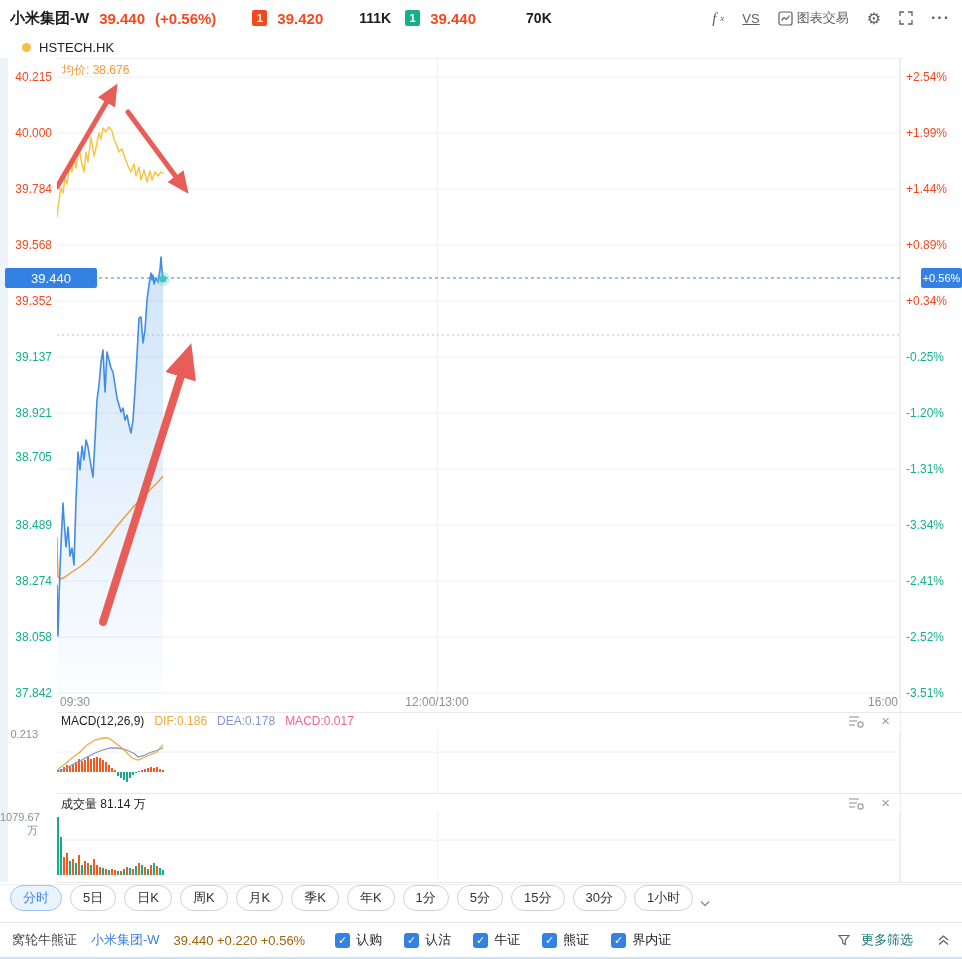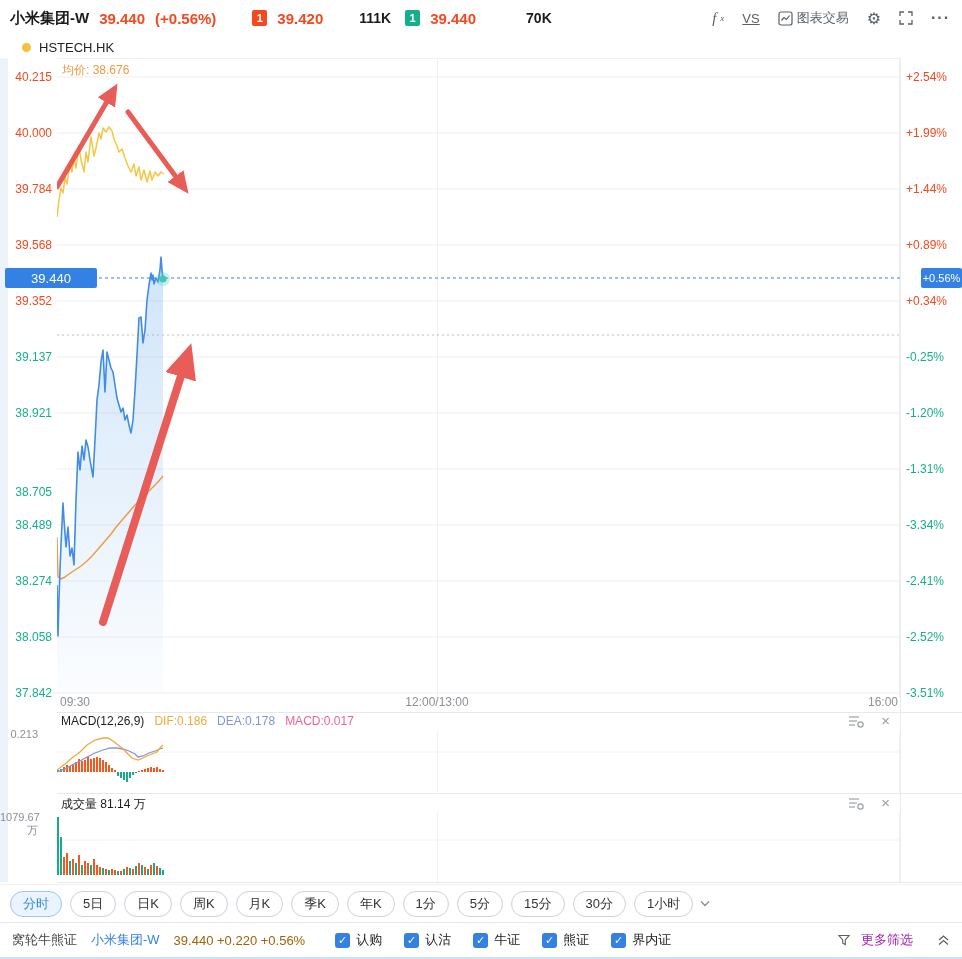--- a/index.html
+++ b/index.html
@@ -49,37 +49,37 @@
     align-items:center; white-space:nowrap; }
   .ph-title { color:#1c1c1c; }
   .ph-dif { color:#f0a93c; }
   .ph-dea { color:#8495d6; }
   .ph-macd { color:#f06292; }
   .panel-icons { position:absolute; right:72px; display:flex; gap:17px; align-items:center; color:#9aa0a8; }
   .panel-icons .x-icon { font-size:15px; line-height:14px; cursor:pointer; }
   .scale-label { position:absolute; left:0; width:38px; text-align:right; font-size:11px; color:#8a9097; }
   
   #toolbar { position:absolute; top:884px; left:0; width:962px; height:38px; display:flex;
-    align-items:center; padding-left:10px; gap:5px; background:#fff; border-top:1px solid #f0f0f0; }
+    padding-left:10px; gap:5px; background:#fff; border-top:1px solid #f0f0f0; }
   .pill { height:26px; padding:0 12px; border:1px solid #ccd2d9; border-radius:14px;
     display:flex; align-items:center; font-size:13px; color:#333; background:#fff; cursor:pointer; }
   .pill.active { background:#e9f4ff; border-color:#9cc6f5; color:#3a87e8; }
   #period-chevron { margin-left:2px; cursor:pointer; display:flex; align-items:center; }
   
   #footer { position:absolute; top:922px; left:0; width:962px; height:35px; display:flex;
     align-items:center; padding:0 12px; gap:14px; border-top:1px solid #e6e6e6; background:#fff; }
   .f-label { font-size:13px; color:#444; }
   .f-link { font-size:13px; color:#3381e3; cursor:pointer; }
   .f-quote { font-size:13px; color:#a16207; }
   .f-check { display:flex; align-items:center; gap:6px; cursor:pointer; }
   .cbox { width:15px; height:15px; background:#3381e3; border-radius:3px; color:#fff;
     font-size:11px; display:flex; align-items:center; justify-content:center; }
   .f-check span.lab { font-size:13px; color:#222; }
   #footer-right { margin-left:auto; display:flex; align-items:center; gap:24px; }
-  .more-filter { display:flex; align-items:center; gap:11px; font-size:13px; color:#a21caf; cursor:pointer; }
+  .more-filter { display:flex; align-items:center; gap:11px; font-size:13px; color:#0f766e; cursor:pointer; }
   #bottom-strip { position:absolute; top:957px; left:0; width:962px; height:2px; background:#cfe0f0; }
   svg { display:block; }
 </style>
 </head>
 <body>
 
 <div id="header">
   <span class="stock-name">小米集团-W</span>
   <span class="q-up">39.440</span>
   <span class="q-up">(+0.56%)</span>
@@ -127,21 +127,21 @@
 <div id="chart-region">
   <div id="avg-label">均价: 38.676</div>
   <div id="left-axis">
       <div class="axis-label axis-left c-up" style="left: 0px; width: 52px; top: 11px;">40.215</div>
       <div class="axis-label axis-left c-up" style="left: 0px; width: 52px; top: 67px;">40.000</div>
       <div class="axis-label axis-left c-up" style="left: 0px; width: 52px; top: 123px;">39.784</div>
       <div class="axis-label axis-left c-up" style="left: 0px; width: 52px; top: 179px;">39.568</div>
       <div class="axis-label axis-left c-up" style="left: 0px; width: 52px; top: 235px;">39.352</div>
       <div class="axis-label axis-left c-down" style="left: 0px; width: 52px; top: 291px;">39.137</div>
       <div class="axis-label axis-left c-down" style="left: 0px; width: 52px; top: 347px;">38.921</div>
-      <div class="axis-label axis-left c-down" style="left: 0px; width: 52px; top: 426px; padding-left: 8px;">38.705</div>
+      <div class="axis-label axis-left c-down" style="left: 0px; width: 52px; top: 391px; padding-left: 8px;">38.705</div>
       <div class="axis-label axis-left c-down" style="left: 0px; width: 52px; top: 459px;">38.489</div>
       <div class="axis-label axis-left c-down" style="left: 0px; width: 52px; top: 515px;">38.274</div>
       <div class="axis-label axis-left c-down" style="left: 0px; width: 52px; top: 571px;">38.058</div>
       <div class="axis-label axis-left c-down" style="left: 0px; width: 52px; top: 627px;">37.842</div>
     </div>
   <div id="right-axis">
       <div class="axis-label axis-right c-up" style="left: 906px; top: 11px;">+2.54%</div>
       <div class="axis-label axis-right c-up" style="left: 906px; top: 67px;">+1.99%</div>
       <div class="axis-label axis-right c-up" style="left: 906px; top: 123px;">+1.44%</div>
       <div class="axis-label axis-right c-up" style="left: 906px; top: 179px;">+0.89%</div>

